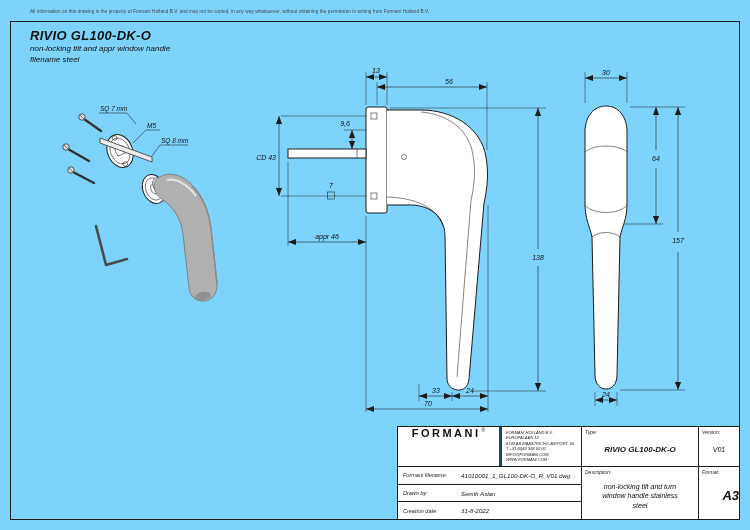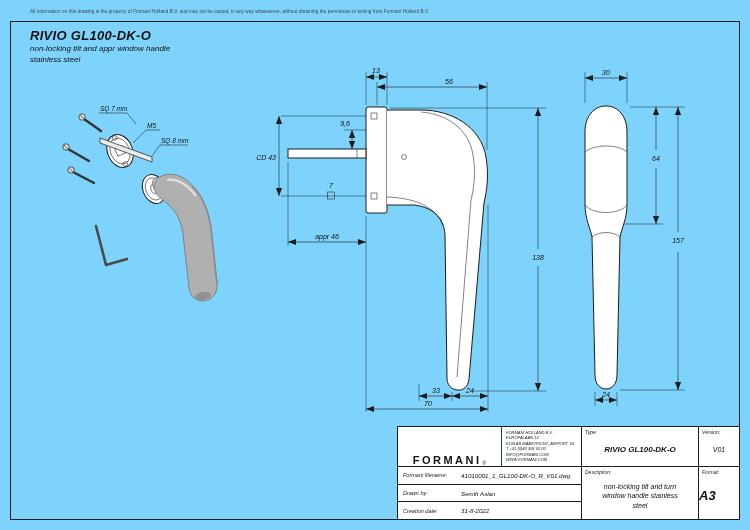--- a/index.html
+++ b/index.html
@@ -28,53 +28,53 @@
   .screw-shaft { stroke:#333; stroke-width:2.4; stroke-linecap:round; }
   .screw-head { fill:#ddd; stroke:#333; stroke-width:0.8; }
   .allen { fill:none; stroke:#4a4a4a; stroke-width:2.6; stroke-linecap:round; stroke-linejoin:round; }
 
   .title-block {
     position:absolute; left:397px; top:426px; width:343px; height:94px;
     border:1px solid #1c1c1c; background:#fff; box-sizing:border-box; display:flex;
   }
   .tb-left { width:184px; border-right:1px solid #1c1c1c; display:flex; flex-direction:column; box-sizing:border-box; }
   .tb-logo-row { height:40px; border-bottom:1px solid #1c1c1c; display:flex; box-sizing:border-box; }
-  .tb-logo-cell { width:104px; border-right:1px solid #0c4a6e; display:flex; align-items:flex-end; justify-content:center; box-sizing:border-box; }
+  .tb-logo-cell { width:104px; border-right:3px solid #0c4a6e; display:flex; align-items:flex-start; justify-content:center; box-sizing:border-box; }
   .logo { font-weight:bold; font-size:11px; letter-spacing:2.5px; }
   .reg { font-size:5px; vertical-align:super; margin-left:1px; }
   .tb-company { flex:1; padding:3px 4px; font-size:4px; line-height:1.35; font-style:italic; color:#222; }
   .tb-row { flex:1; border-bottom:1px solid #1c1c1c; display:flex; align-items:center; padding:0 5px; box-sizing:border-box; }
   .tb-row.last { border-bottom:none; }
   .tb-label { font-size:5.5px; font-style:italic; color:#222; width:58px; flex-shrink:0; }
   .tb-value { font-size:6.2px; font-style:italic; }
   .tb-right { flex:1; display:flex; flex-direction:column; }
   .tb-type-row { height:40px; border-bottom:1px solid #1c1c1c; display:flex; box-sizing:border-box; }
   .tb-type-cell { flex:1; position:relative; border-right:1px solid #1c1c1c; display:flex; align-items:center; justify-content:center; box-sizing:border-box; }
   .tb-small-label { position:absolute; top:2px; left:3px; font-size:5px; font-style:italic; color:#222; }
   .tb-type-value { font-size:8px; font-style:italic; font-weight:bold; margin-top:5px; }
   .tb-version-cell { width:40px; position:relative; display:flex; align-items:center; justify-content:center; }
   .tb-version-value { font-size:7px; font-style:italic; margin-top:5px; }
   .tb-desc-row { flex:1; display:flex; }
   .tb-desc-cell { flex:1; position:relative; border-right:1px solid #1c1c1c; display:flex; align-items:center; justify-content:center; text-align:center; box-sizing:border-box; }
   .tb-desc-value { font-size:7px; font-style:italic; line-height:1.35; padding:8px 12px 2px; }
-  .tb-format-cell { width:40px; position:relative; display:flex; align-items:center; justify-content:flex-start; }
+  .tb-format-cell { width:40px; position:relative; display:flex; align-items:center; justify-content:flex-end; }
   .tb-format-value { font-size:13px; font-style:italic; font-weight:bold; margin-top:4px; }
 </style>
 </head>
 <body>
 
 <div class="page">
 
   <div class="disclaimer">All information on this drawing is the property of Formani Holland B.V. and may not be copied, in any way whatsoever, without obtaining the permission in writing from Formani Holland B.V.</div>
   <div class="frame"></div>
 
   <div class="header">
     <div class="title">RIVIO GL100-DK-O</div>
     <div class="subtitle">non-locking tilt and appr window handle</div>
-    <div class="subtitle">stainless steel</div>
+    <div class="subtitle">filename steel</div>
   </div>
 
   <svg class="drawing" viewBox="0 0 750 530">
     <defs>
       <marker id="arr" viewBox="0 0 10 10" refX="9" refY="5" markerWidth="9" markerHeight="9" orient="auto-start-reverse" markerUnits="userSpaceOnUse">
         <path d="M0,1.5 L9,5 L0,8.5 Z" fill="#1c1c1c"></path>
       </marker>
     </defs>
 
     <g>

